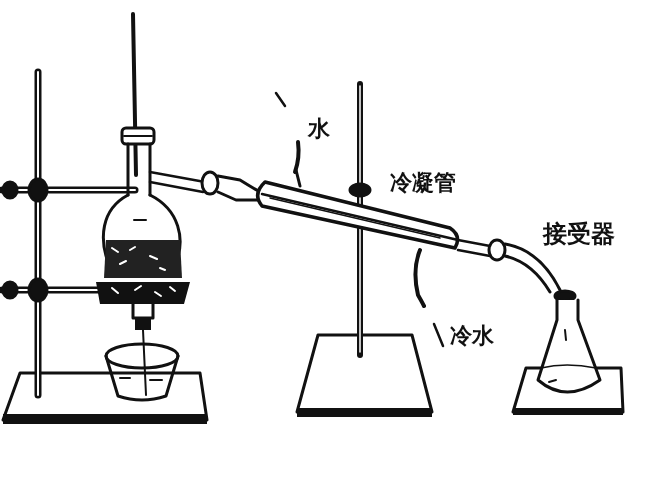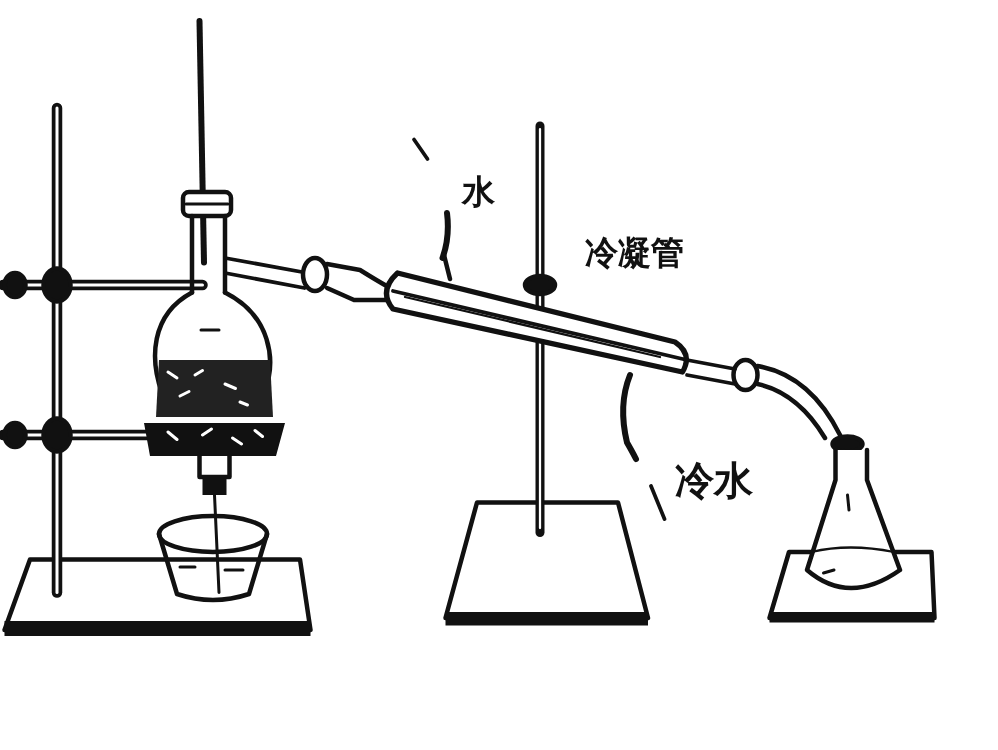--- a/index.html
+++ b/index.html
@@ -1,23 +1,23 @@
 <!DOCTYPE html>
 <html><head>
 <meta charset="utf-8">
 <style>
   html, body { margin:0; padding:0; background:#ffffff; }
   #canvas { position:relative; width:665px; height:500px; overflow:hidden; background:#fff; }
   svg { position:absolute; left:0; top:0; }
   .lbl { position:absolute; font-family:"DejaVu Serif", serif; color:#111; font-weight:bold; white-space:nowrap; line-height:1; }
   .lbl-flask { left:186px; top:242px; font-size:25px; }
-  .lbl-condenser { left:390px; top:158px; font-size:22px; }
+  .lbl-condenser { left:390px; top:171px; font-size:22px; }
   .lbl-receiver { left:543px; top:222px; font-size:24px; }
   .lbl-water-in { left:308px; top:117px; font-size:22px; }
-  .lbl-water-out { left:450px; top:308px; font-size:26px; }
+  .lbl-water-out { left:450px; top:324px; font-size:22px; }
 </style>
 </head>
 <body>
 
 <div id="canvas">
   <svg width="665" height="500" viewBox="0 0 665 500" fill="none" stroke="#111" stroke-width="3" stroke-linecap="round" stroke-linejoin="round">
 
     <g>
 
       <path d="M20 373 L200 373 L207 420 L3 420 Z" fill="#fff" stroke-width="3"></path>
@@ -112,15 +112,16 @@
       <rect x="513" y="408" width="110" height="7" fill="#111" stroke="none"></rect>
       <ellipse cx="565" cy="296" rx="10" ry="5" fill="#111"></ellipse>
       <path d="M557 300 L557 320 L538 380 Q566 404 600 380 L578 320 L578 300" fill="#fff"></path>
       <path d="M541 368 Q566 362 596 368" stroke-width="1.5"></path>
       <line x1="549" y1="382" x2="556" y2="380" stroke-width="2"></line>
       <line x1="565" y1="330" x2="566" y2="340" stroke-width="2"></line>
     </g>
   </svg>
 
   <div class="lbl lbl-condenser">冷凝管</div>
+  <div class="lbl lbl-receiver">接受器</div>
   <div class="lbl lbl-water-in">水</div>
   <div class="lbl lbl-water-out">冷水</div>
 </div>
 
 </body></html>

